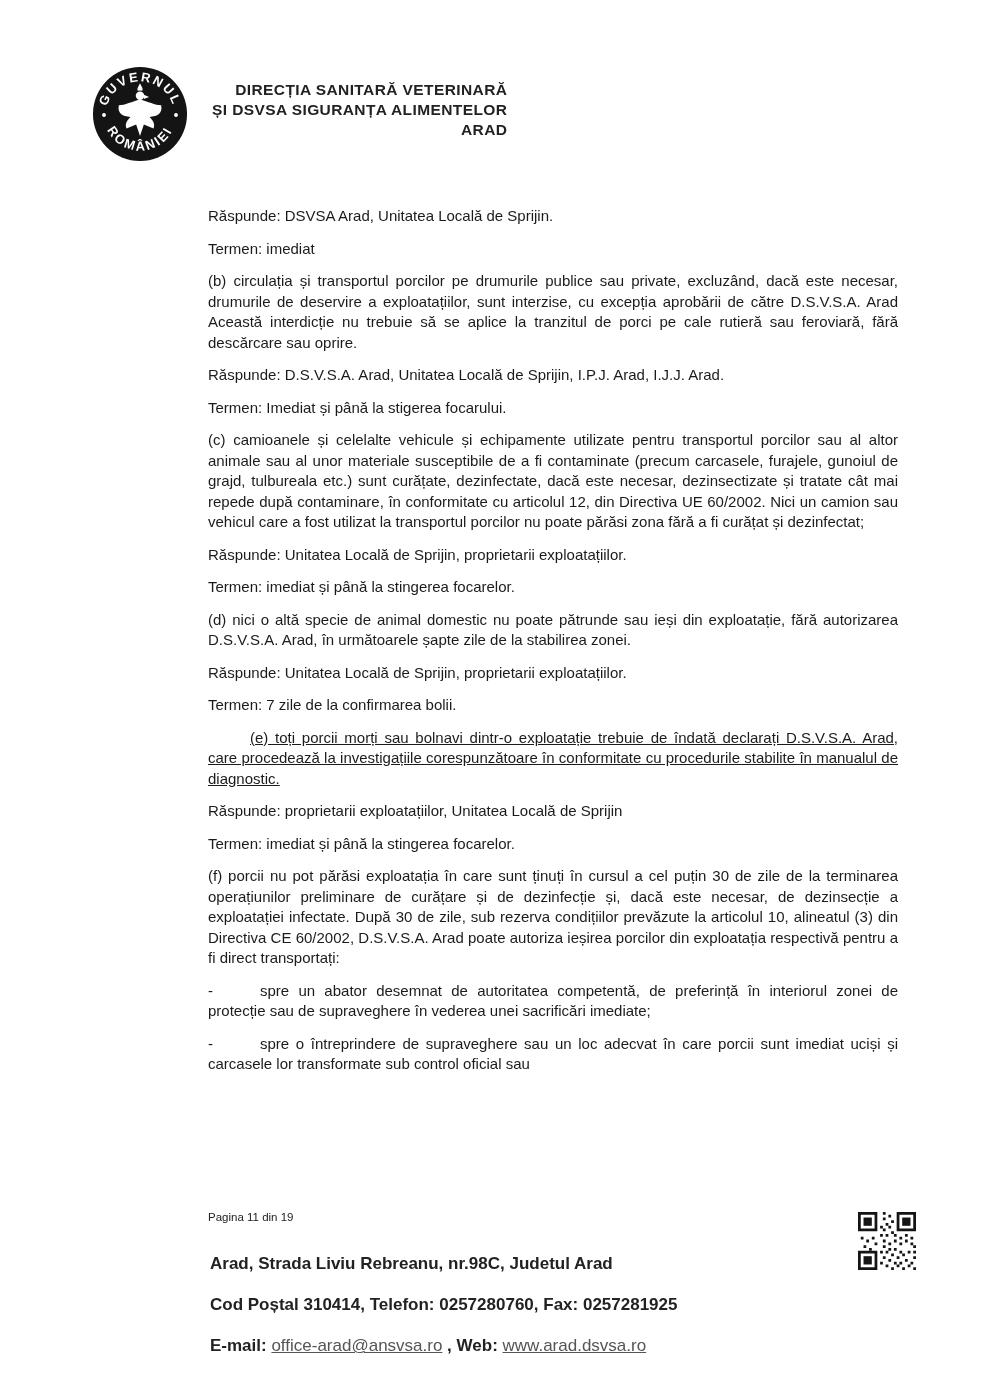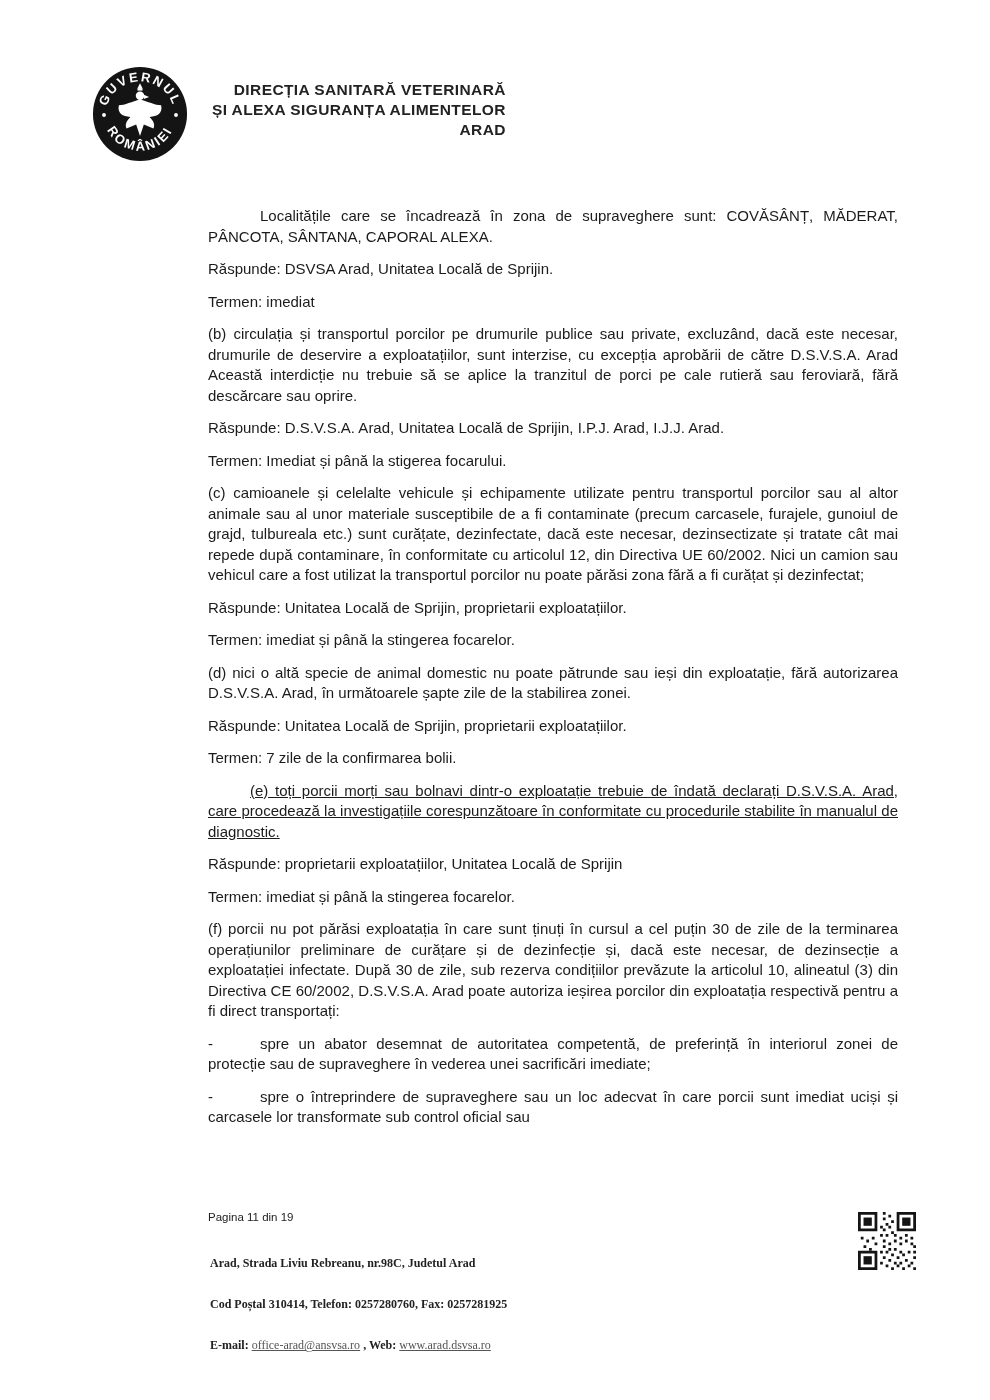--- a/index.html
+++ b/index.html
@@ -20,22 +20,22 @@
   .doc-body{position:absolute;left:208px;top:206px;width:690px;
             font-size:15px;line-height:20.5px;color:#1b1b1b;}
   .doc-body p{margin:0 0 12px 0;text-align:justify;}
   .doc-body p.indent{text-indent:52px;}
   .doc-body p.indent-sm{text-indent:42px;text-decoration:underline;}
   .doc-body p.bullet .dash{display:inline-block;width:52px;}
 
   
   .page-num{position:absolute;left:208px;top:1211px;width:690px;text-align:left;
             font-size:11.5px;color:#222;}
-  .footer-address{position:absolute;left:210px;top:1229px;font-size:12px;
-                  line-height:13.8px;color:#222;white-space:pre-wrap;font-weight:bold;font-family:Liberation Serif, serif;}
+  .footer-address{position:absolute;left:210px;top:1229px;font-size:17px;
+                  line-height:13.8px;color:#222;white-space:pre-wrap;font-weight:bold;}
   .footer-address .lnk{color:#555;text-decoration:underline;font-weight:normal;cursor:pointer;}
   .qr{position:absolute;left:858px;top:1212px;width:58px;height:58px;}
 </style>
 </head>
 <body>
 
 <div class="page">
 
   <header class="doc-header">
     <svg class="seal" viewBox="0 0 100 100" aria-hidden="true">
@@ -55,27 +55,26 @@
       <g fill="#ffffff">
         <path d="M50 18 l2.6 5.2 h-5.2 z"></path>
         <rect x="47.4" y="23" width="5.2" height="2.6"></rect>
         <circle cx="50" cy="31" r="4.4"></circle>
         <path d="M54 30 l5.5 2.2 -5.5 2.2 z"></path>
         <path d="M50 35 C42 37 34 41 28 41 C26 49 32 53 40 53 C36 57 34 61 36 65 L46 61 L50 73 L54 61 L64 65 C66 61 64 57 60 53 C68 53 74 49 72 41 C66 41 58 37 50 35 Z"></path>
       </g>
     </svg>
     <div class="org">
       <div>DIRECȚIA SANITARĂ VETERINARĂ</div>
-      <div>ȘI ALEXA SIGURANȚA ALIMENTELOR</div>
+      <div>ȘI DSVSA SIGURANȚA ALIMENTELOR</div>
       <div>ARAD</div>
     </div>
   </header>
 
   <main class="doc-body">
-    <p class="indent">Localitățile care se încadrează în zona de supraveghere sunt: COVĂSÂNȚ, MĂDERAT, PÂNCOTA, SÂNTANA, CAPORAL ALEXA.</p>
     <p>Răspunde: DSVSA Arad, Unitatea Locală de Sprijin.</p>
     <p>Termen: imediat</p>
     <p>(b) circulația și transportul porcilor pe drumurile publice sau private, excluzând, dacă este necesar, drumurile de deservire a exploatațiilor, sunt interzise, cu excepția aprobării de către D.S.V.S.A. Arad Această interdicție nu trebuie să se aplice la tranzitul de porci pe cale rutieră sau feroviară, fără descărcare sau oprire.</p>
     <p>Răspunde: D.S.V.S.A. Arad, Unitatea Locală de Sprijin, I.P.J. Arad, I.J.J. Arad.</p>
     <p>Termen: Imediat și până la stigerea focarului.</p>
     <p>(c) camioanele și celelalte vehicule și echipamente utilizate pentru transportul porcilor sau al altor animale sau al unor materiale susceptibile de a fi contaminate (precum carcasele, furajele, gunoiul de grajd, tulbureala etc.) sunt curățate, dezinfectate, dacă este necesar, dezinsectizate și tratate cât mai repede după contaminare, în conformitate cu articolul 12, din Directiva UE 60/2002. Nici un camion sau vehicul care a fost utilizat la transportul porcilor nu poate părăsi zona fără a fi curățat și dezinfectat;</p>
     <p>Răspunde: Unitatea Locală de Sprijin, proprietarii exploatațiilor.</p>
     <p>Termen: imediat și până la stingerea focarelor.</p>
     <p>(d) nici o altă specie de animal domestic nu poate pătrunde sau ieși din exploatație, fără autorizarea D.S.V.S.A. Arad, în următoarele șapte zile de la stabilirea zonei.</p>
     <p>Răspunde: Unitatea Locală de Sprijin, proprietarii exploatațiilor.</p>

